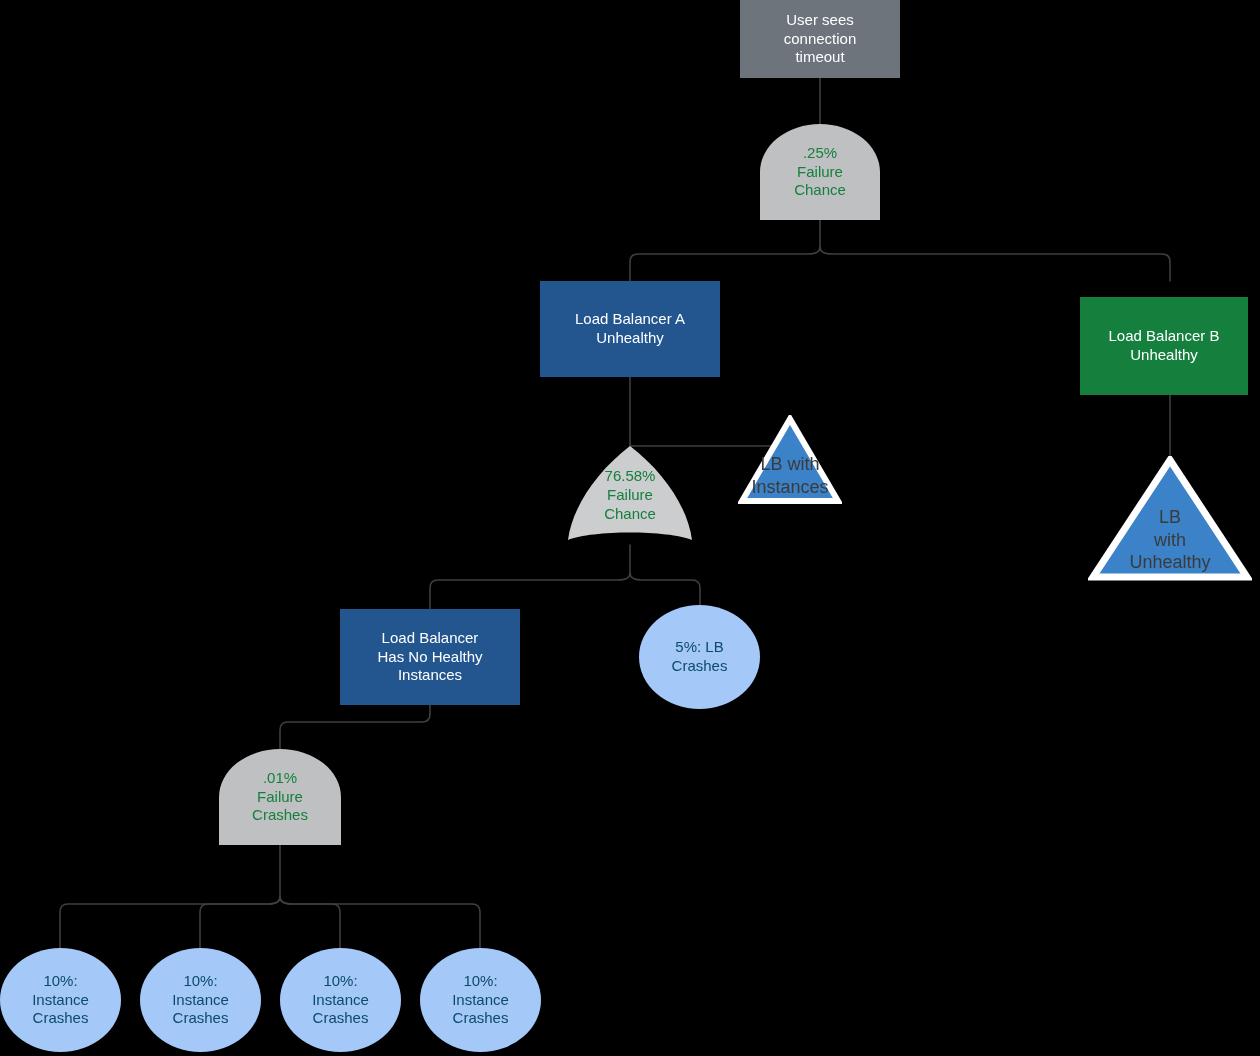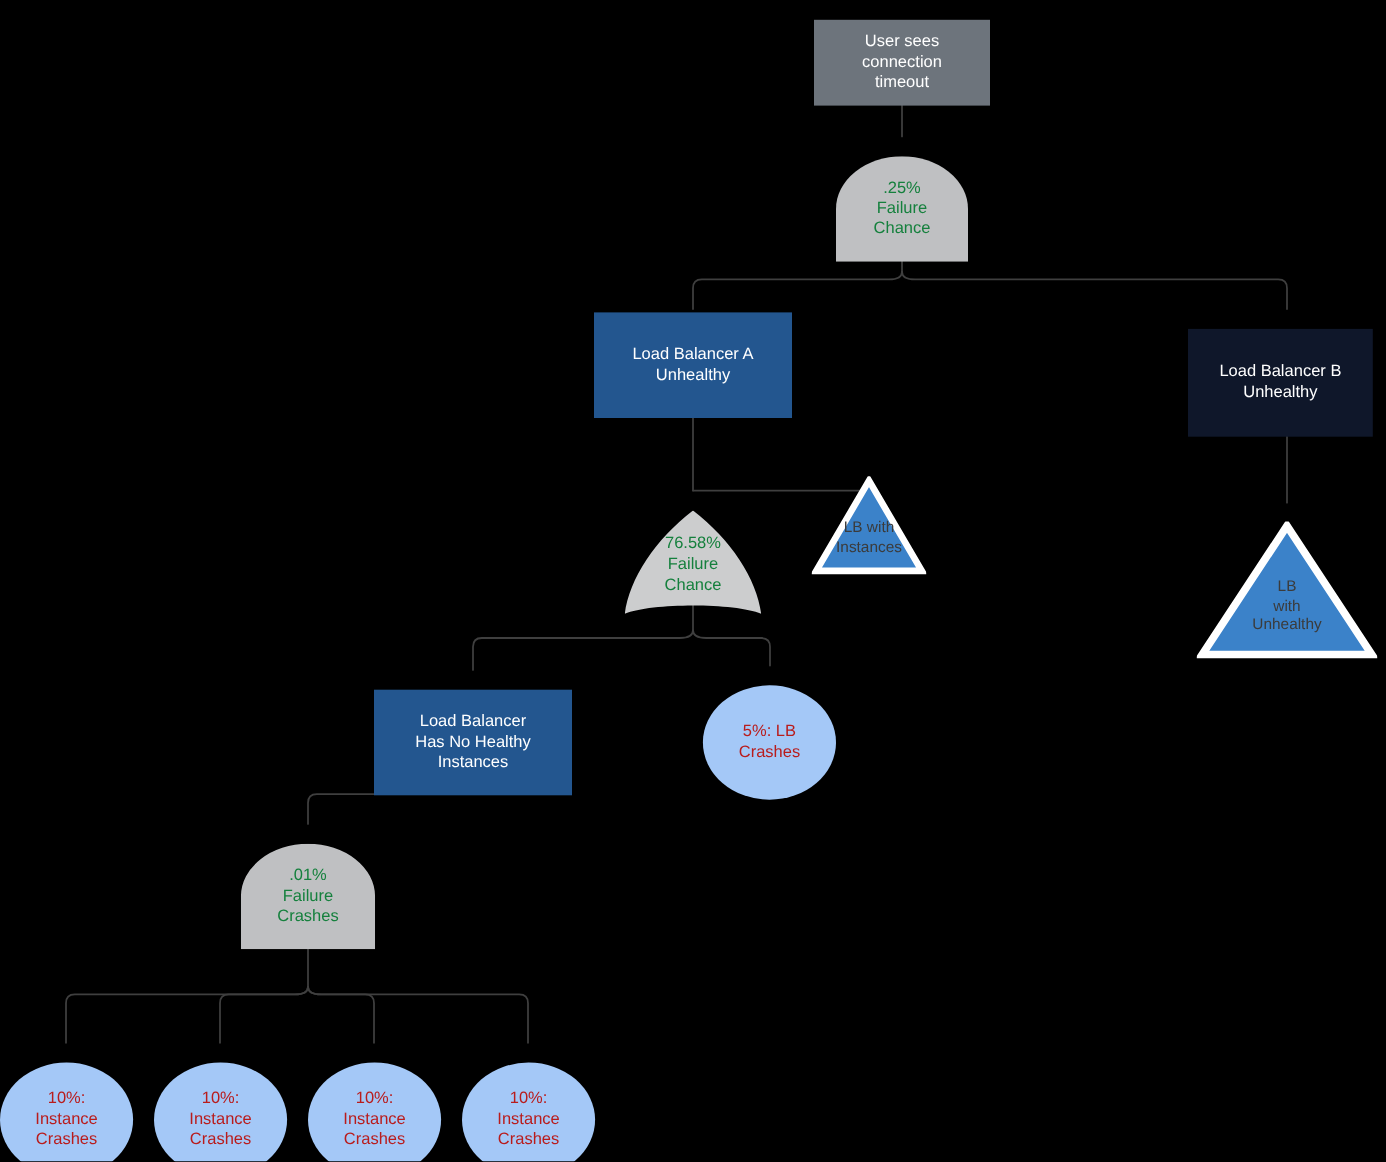--- a/index.html
+++ b/index.html
@@ -26,21 +26,20 @@
   }
 
   .node {
     position: absolute;
     box-sizing: border-box;
     display: flex;
     align-items: center;
     justify-content: center;
     text-align: center;
     line-height: 1.25;
-    margin-top: 18px;
   }
 
   
   .rect-node {
     font-size: 15px;
     color: #ffffff;
   }
   .rect-node .label { white-space: pre-line; }
 
   
@@ -56,27 +55,27 @@
   .gate-node .label {
     position: relative;
     white-space: pre-line;
     z-index: 2;
   }
 
   
   .circle-node {
     border-radius: 50%;
     font-size: 15px;
-    color: #b91c1c;
+    color: #0c4a6e;
   }
   .circle-node .label { white-space: pre-line; }
 
   
   .tri-node {
-    font-size: 14px;
+    font-size: 18px;
     color: #3b3b3b;
   }
   .tri-node .tri-svg {
     position: absolute;
     left: 0; top: 0;
     width: 100%; height: 100%;
   }
   .tri-node .label {
     position: relative;
     white-space: pre-line;
@@ -127,26 +126,26 @@
 
   <div class="node gate-node" style="left:760px; top:124px; width:120px; height:96px;">
     <svg class="gate-svg" viewBox="0 0 120 96" preserveAspectRatio="none" xmlns="http://www.w3.org/2000/svg">
       <path d="M0,96 L0,48 A60,48 0 0 1 120,48 L120,96 Z" fill="#bfc0c2"></path>
     </svg>
     <span class="label">.25%
 Failure
 Chance</span>
   </div>
 
-  <div class="node rect-node" style="left:540px; top:266px; width:180px; height:96px; background:#23568f;">
+  <div class="node rect-node" style="left:540px; top:281px; width:180px; height:96px; background:#23568f;">
     <span class="label">Load Balancer A
 Unhealthy</span>
   </div>
 
-  <div class="node rect-node" style="left:1080px; top:281px; width:168px; height:98px; background:#0f172a;">
+  <div class="node rect-node" style="left:1080px; top:297px; width:168px; height:98px; background:#15803d;">
     <span class="label">Load Balancer B
 Unhealthy</span>
   </div>
 
   <div class="node gate-node" style="left:568px; top:446px; width:124px; height:99px;">
     <svg class="gate-svg" viewBox="0 0 124 99" preserveAspectRatio="none" xmlns="http://www.w3.org/2000/svg">
       <path d="M62,0 C96,26 120,62 124,94 C100,84 24,84 0,94 C4,62 28,26 62,0 Z" fill="#cccdce"></path>
     </svg>
     <span class="label">76.58%
 Failure

